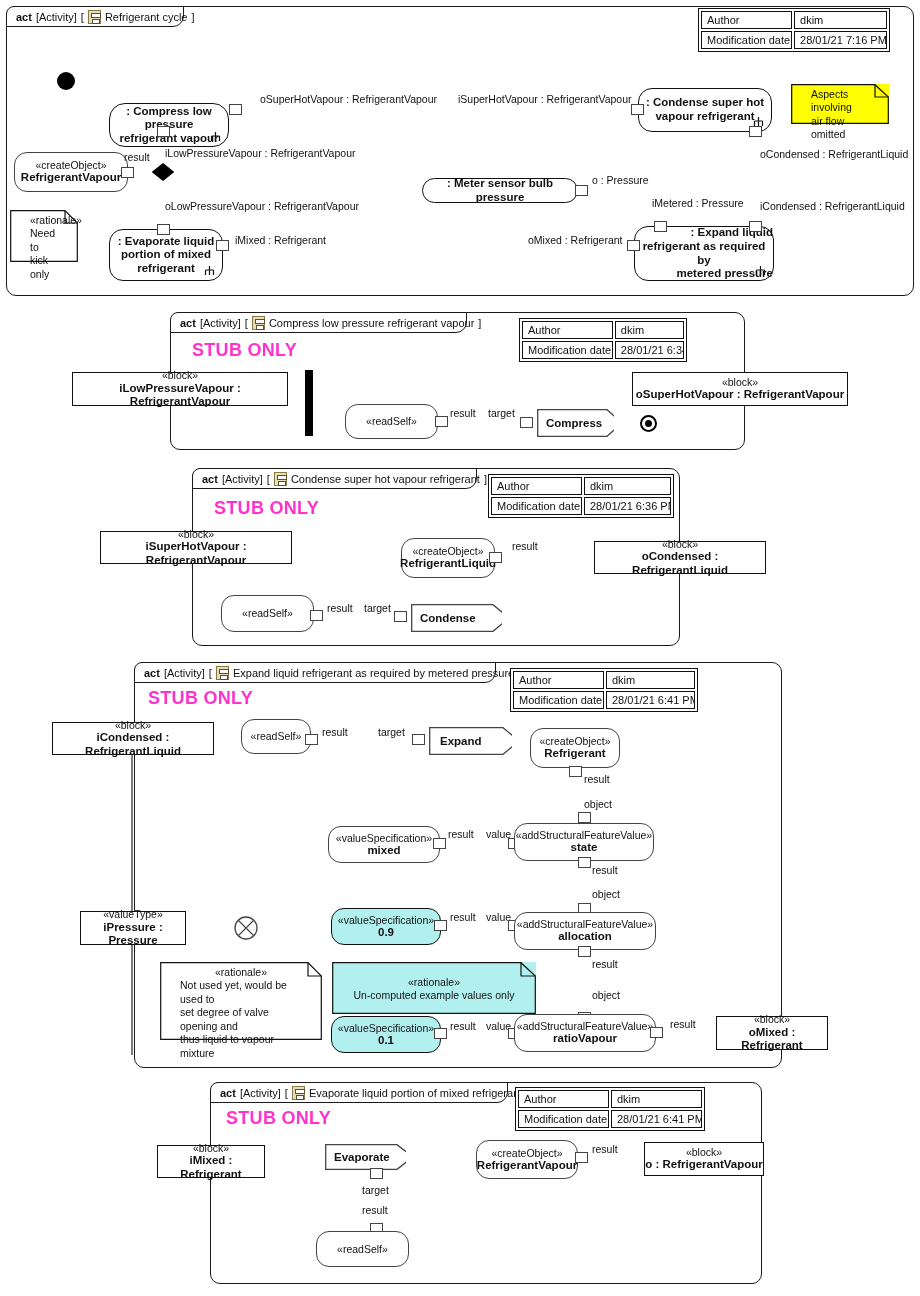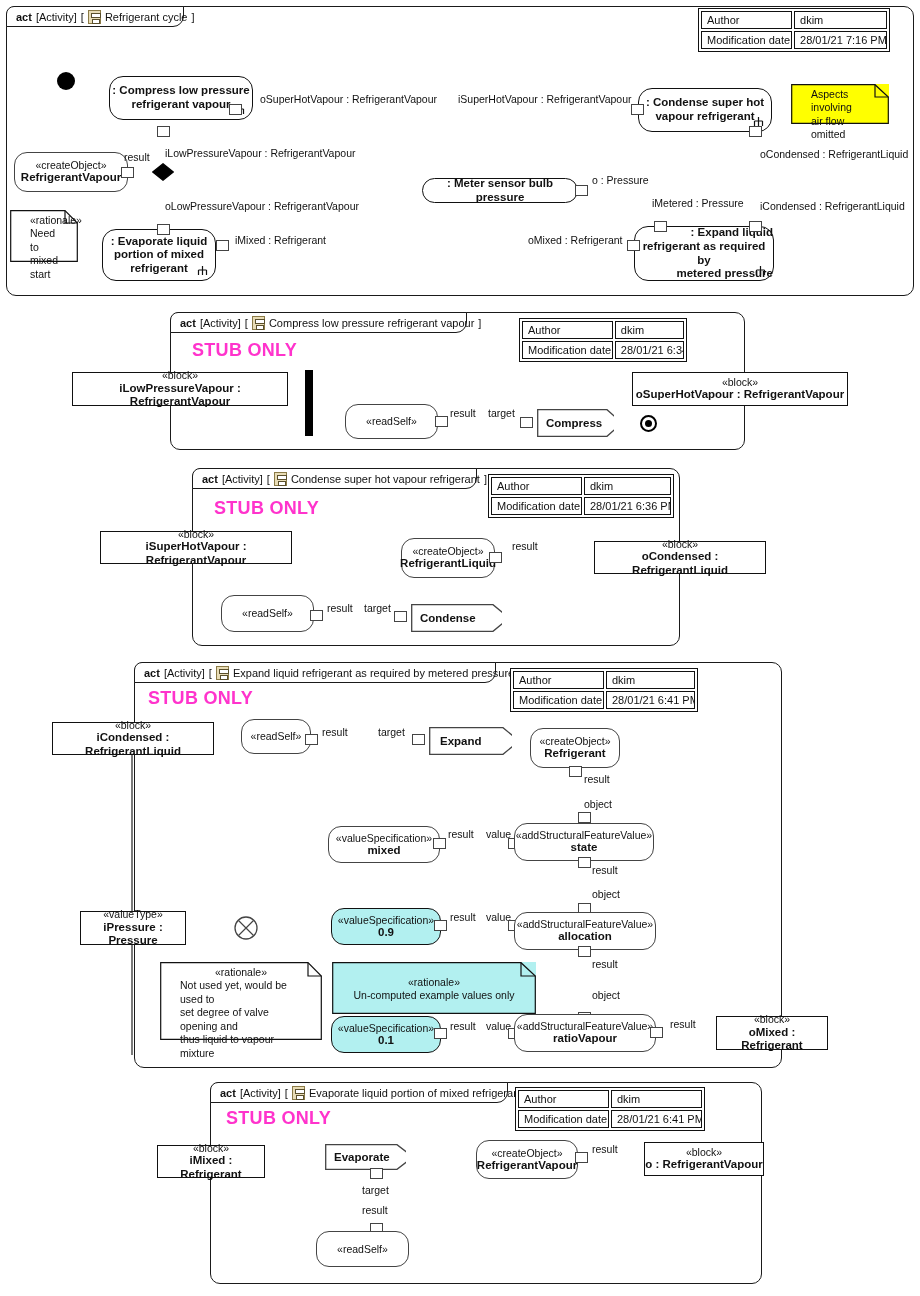--- a/index.html
+++ b/index.html
@@ -385,37 +385,37 @@
   </svg>
 
   <div class="note" style="left:10px; top:210px; width:68px; height:52px;">
     <svg class="note-svg" width="68" height="52" viewBox="0 0 68 52">
       <path d="M0.7,0.7 H55 L67.3,13 V51.3 H0.7 Z" fill="#fff" stroke="#111" stroke-width="1.2"></path>
       <path d="M55,0.7 V13 H67.3" fill="none" stroke="#111" stroke-width="1.2"></path>
     </svg>
     <div class="note-body">
       <div>«rationale»</div>
       <div>Need to</div>
-      <div>mixed start</div>
-    </div>
-  </div>
-
-  <div class="node action" style="left:109px; top:76px; width:144px; height:44px;">
+      <div>kick only</div>
+    </div>
+  </div>
+
+  <div class="node action" style="left:109px; top:103px; width:120px; height:44px;border-radius:16px;">
     <span>: Compress low pressure</span>
     <span>refrigerant vapour</span>
     <svg class="rake" viewBox="0 0 11 11">
       <path d="M5.5,1 V10 M1.5,5 V10 M9.5,5 V10 M1.5,5 H9.5" stroke="#111" stroke-width="1.2" fill="none"></path>
     </svg>
   </div>
   <div class="pin" style="left:229px; top:104px;"></div>
   <div class="pin" style="left:157px; top:126px;"></div>
   <div class="edge-label" style="left:260px; top:93px;">oSuperHotVapour : RefrigerantVapour</div>
   <div class="edge-label" style="left:165px; top:147px;">iLowPressureVapour : RefrigerantVapour</div>
 
-  <div class="node action" style="left:102px; top:229px; width:114px; height:52px;">
+  <div class="node action" style="left:109px; top:229px; width:114px; height:52px;">
     <span>: Evaporate liquid</span>
     <span>portion of mixed</span>
     <span>refrigerant</span>
     <svg class="rake" viewBox="0 0 11 11">
       <path d="M5.5,1 V10 M1.5,5 V10 M9.5,5 V10 M1.5,5 H9.5" stroke="#111" stroke-width="1.2" fill="none"></path>
     </svg>
   </div>
   <div class="pin" style="left:157px; top:224px;"></div>
   <div class="pin" style="left:216px; top:240px;"></div>
   <div class="edge-label" style="left:165px; top:200px;text-align:center;">oLowPressureVapour : RefrigerantVapour</div>

